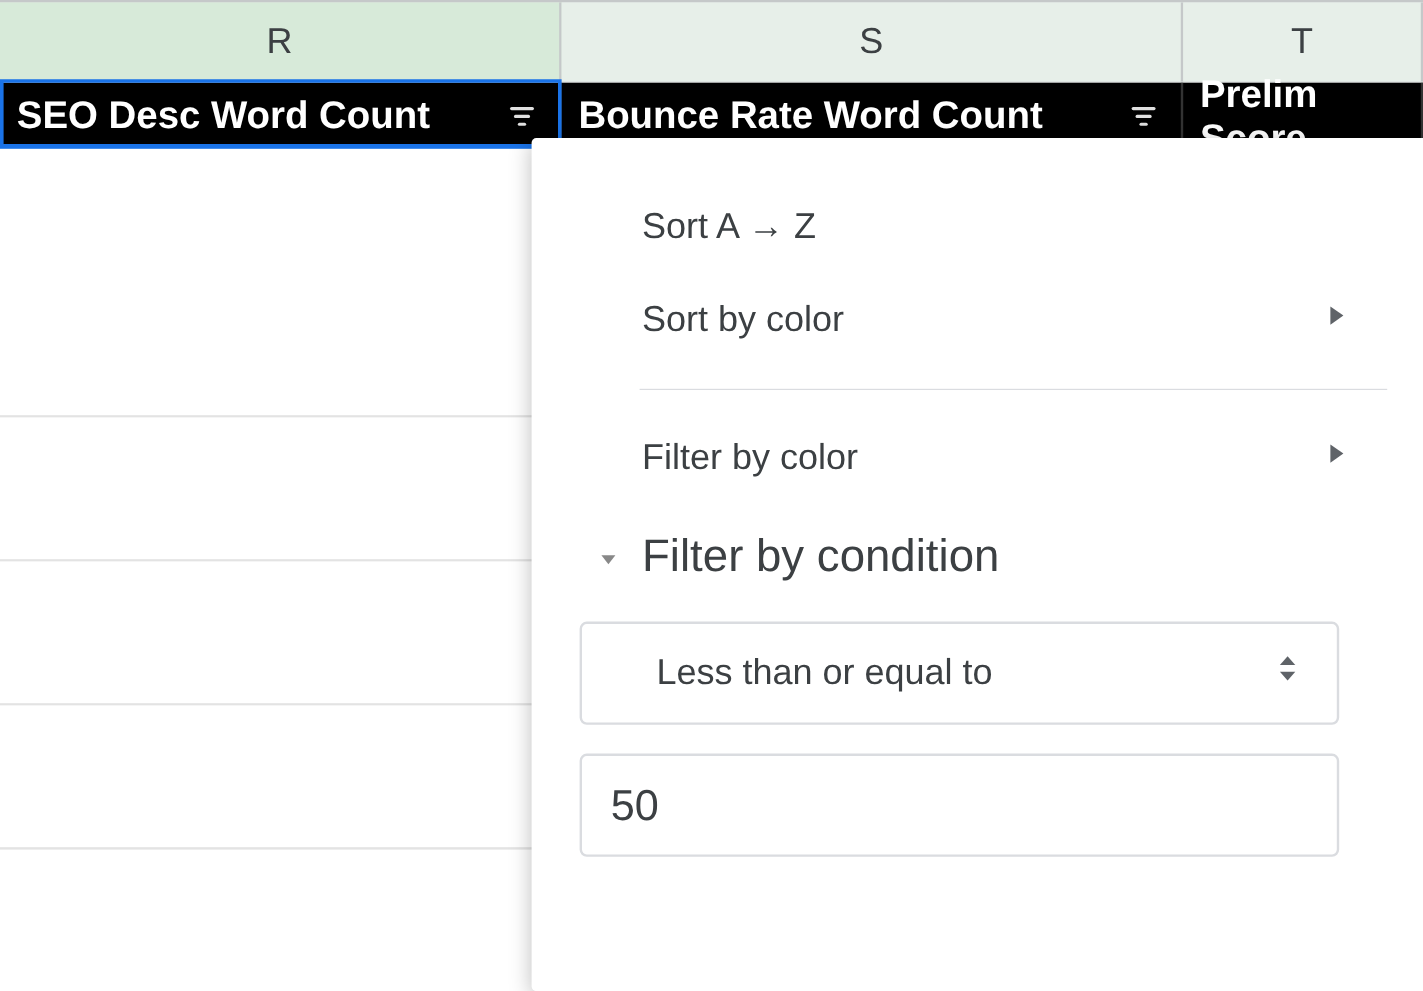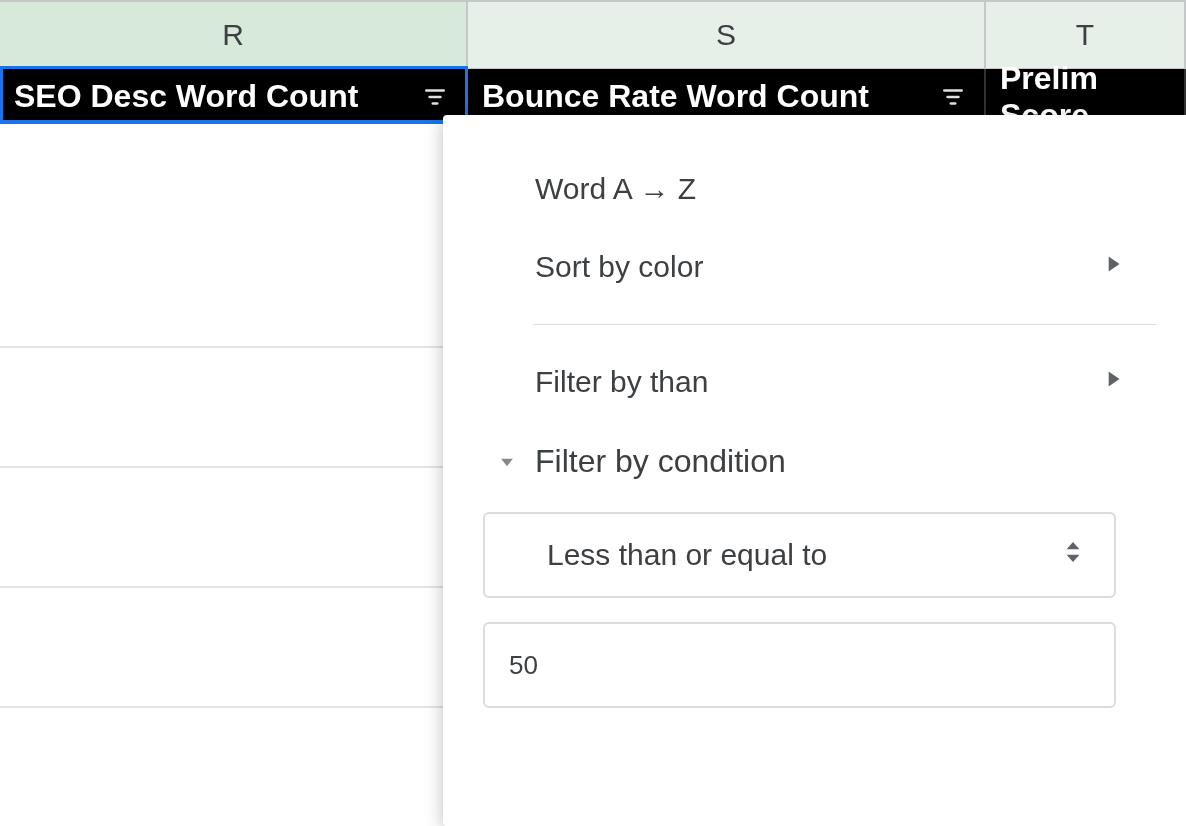--- a/index.html
+++ b/index.html
@@ -109,21 +109,21 @@
       padding:22px 60px 22px 92px;
       cursor:pointer;
     }
     .menu-sep{
       height:1px;background:#dadce0;margin:18px 30px 18px 90px;
     }
     .chev{color:#5f6368;}
     .chev svg{width:26px;height:26px;}
     .section-head{
       display:flex;align-items:center;gap:18px;
-      font-size:32px;color:#3c4043;
+      font-size:38px;color:#3c4043;
       padding:22px 60px 22px 54px; cursor:pointer;
     }
     .tri-down{color:#888;}
     .tri-down svg{width:20px;height:20px;}
     .controls{
       padding:10px 70px 0 40px;
     }
     .select{
       width:100%;
       border:2px solid #dadce0;
@@ -137,21 +137,21 @@
       gap:32px;
     }
     .updown{color:#5f6368;}
     .updown svg{width:22px;height:32px;}
     .input{
       width:100%;
       border:2px solid #dadce0;
       border-radius:6px;
       height:86px;
       padding:0 24px;
-      font-size:26px;color:#3c4043;
+      font-size:36px;color:#3c4043;
       font-family:inherit;
     }
   </style>
 </head>
 <body>
 
 <div class="col-headers">
   <div class="col-header col-r sel">R</div>
   <div class="col-header col-s dim">S</div>
   <div class="col-header col-t dim">T</div>
@@ -189,35 +189,35 @@
 
 <div class="grid">
   <div class="row"></div>
   <div class="row"></div>
   <div class="row"></div>
   <div class="row"></div>
 </div>
 
 <div class="menu">
   <div class="menu-item">
-    <span>Word A → Z</span>
+    <span>Sort A → Z</span>
   </div>
   <div class="menu-item">
     <span>Sort by color</span>
     <span class="chev">
       <svg viewBox="0 0 24 24" fill="currentColor">
           <path d="M8 5l10 7-10 7z"></path>
         </svg>
     </span>
   </div>
 
   <div class="menu-sep"></div>
 
   <div class="menu-item">
-    <span>Filter by than</span>
+    <span>Filter by color</span>
     <span class="chev">
       <svg viewBox="0 0 24 24" fill="currentColor">
           <path d="M8 5l10 7-10 7z"></path>
         </svg>
     </span>
   </div>
 
   <div class="section-head">
     <span class="tri-down">
       <svg viewBox="0 0 24 24" fill="currentColor">

